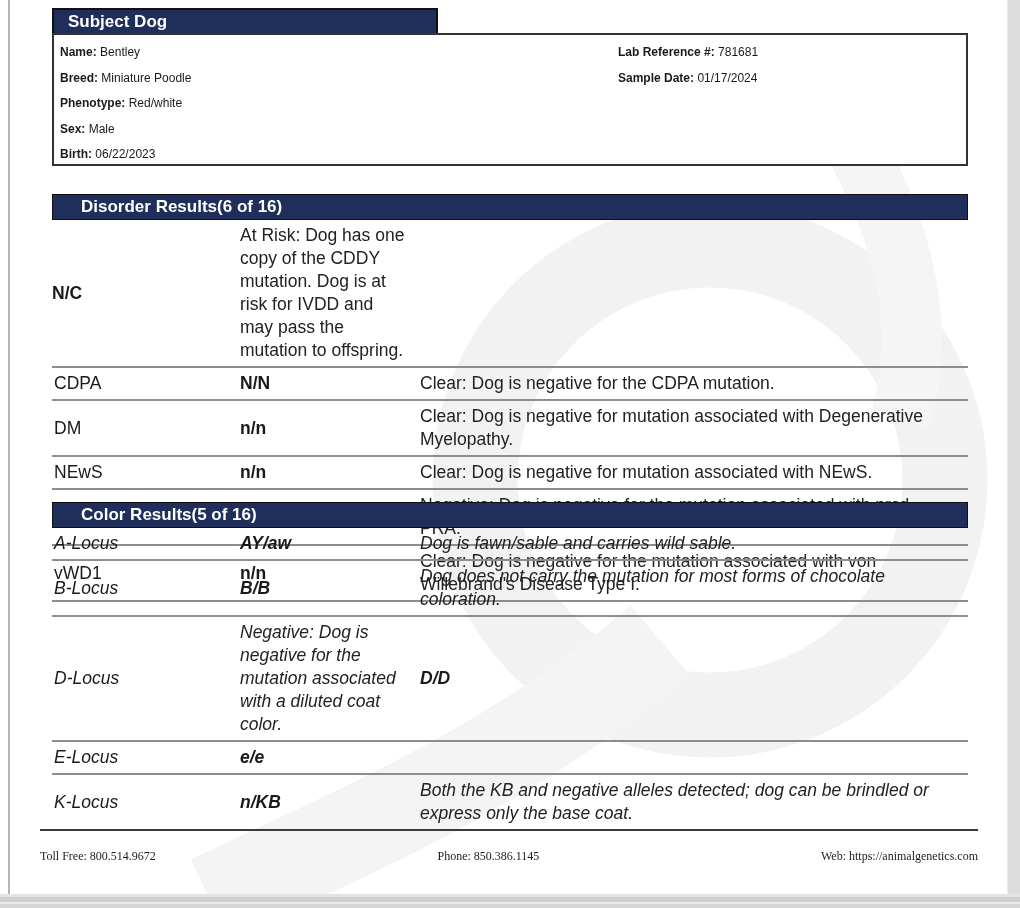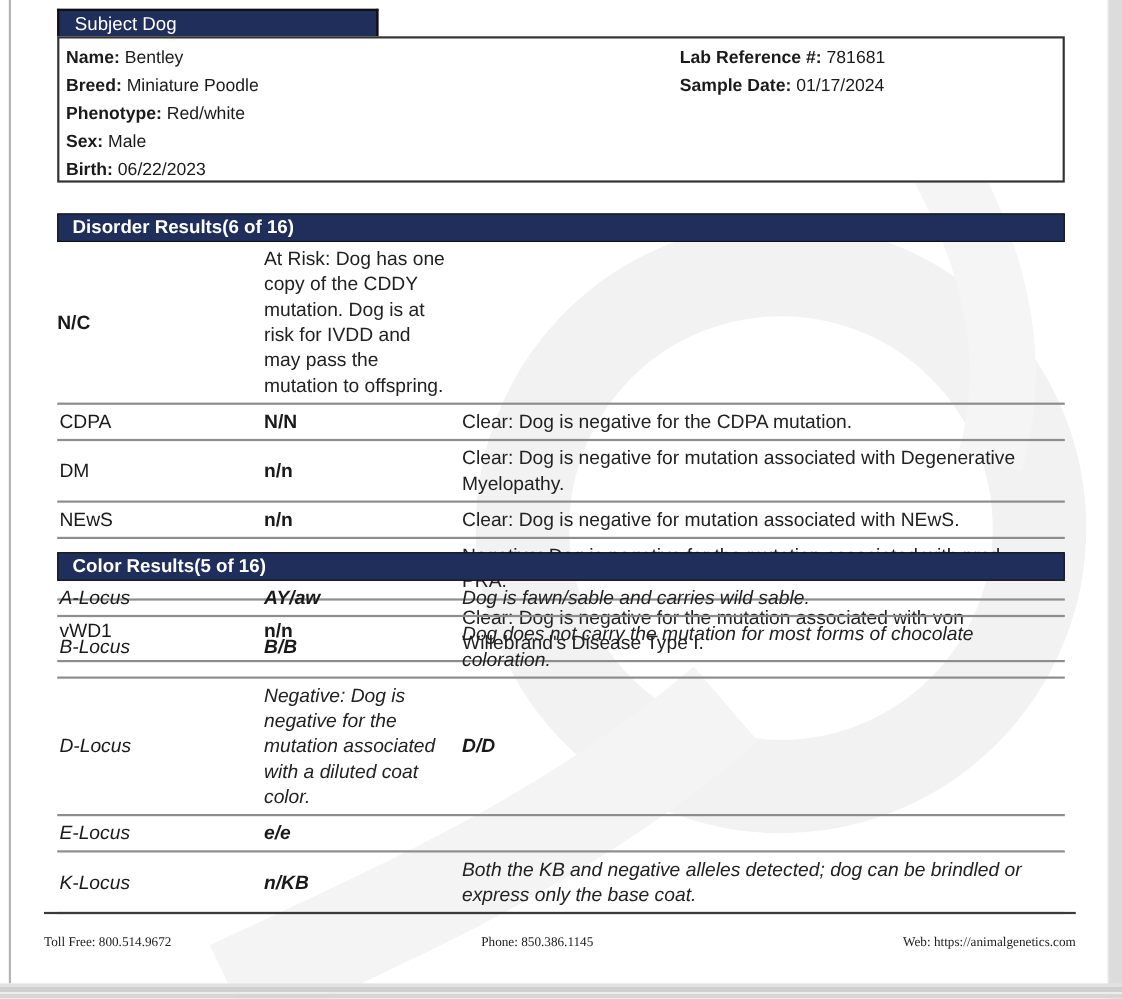--- a/index.html
+++ b/index.html
@@ -18,37 +18,37 @@
   .bottom-band { position: absolute; left: 0; bottom: 0; width: 1020px; height: 14px;
     background: linear-gradient(#e3e3e3 0 3px, #cfcfcf 3px 8px, #ececec 8px 10px, #d6d6d6 10px 14px); }
 
   
   .watermark { position: absolute; left: 0; top: 0; width: 1020px; height: 908px; pointer-events: none; }
 
   .content { position: absolute; left: 0; top: 0; width: 1020px; height: 908px; }
 
   
   .subject-tab {
-    position: absolute; left: 52px; top: 8px; width: 292px; height: 26px;
+    position: absolute; left: 52px; top: 8px; width: 386px; height: 26px;
     background: #1f2e5a; border: 2px solid #111; border-bottom: none;
-    color: #fff; font-weight: normal; font-size: 17px; line-height: 22px; padding: 1px 0 0 14px;
+    color: #fff; font-weight: bold; font-size: 17px; line-height: 22px; padding: 1px 0 0 14px;
   }
   .info-box {
     position: absolute; left: 52px; top: 33px; width: 916px; height: 133px;
     background: #fff; border: 2px solid #333; padding: 5px 0 0 6px;
   }
-  .info-line { font-size: 16px; line-height: 25.5px; white-space: nowrap; }
+  .info-line { font-size: 12px; line-height: 25.5px; white-space: nowrap; }
   .info-line b { font-weight: bold; }
   .lab-col { position: absolute; left: 564px; top: 5px; }
 
   
   .section-bar {
     position: absolute; left: 52px; width: 916px; height: 26px;
     background: #1f2e5a; border: 1px solid #111;
-    color: #fff; font-weight: bold; font-size: 17px; line-height: 23px; padding-left: 13px;
+    color: #fff; font-weight: bold; font-size: 17px; line-height: 23px; padding-left: 28px;
   }
   .bar-disorder { top: 194px; }
   .bar-color { top: 502px; }
 
   .rows { position: absolute; left: 52px; width: 916px; }
   .rows-disorder { top: 220px; }
   .rows-color { top: 528px; font-style: italic; }
 
   .t-row {
     display: grid; grid-template-columns: 188px 180px 1fr;

